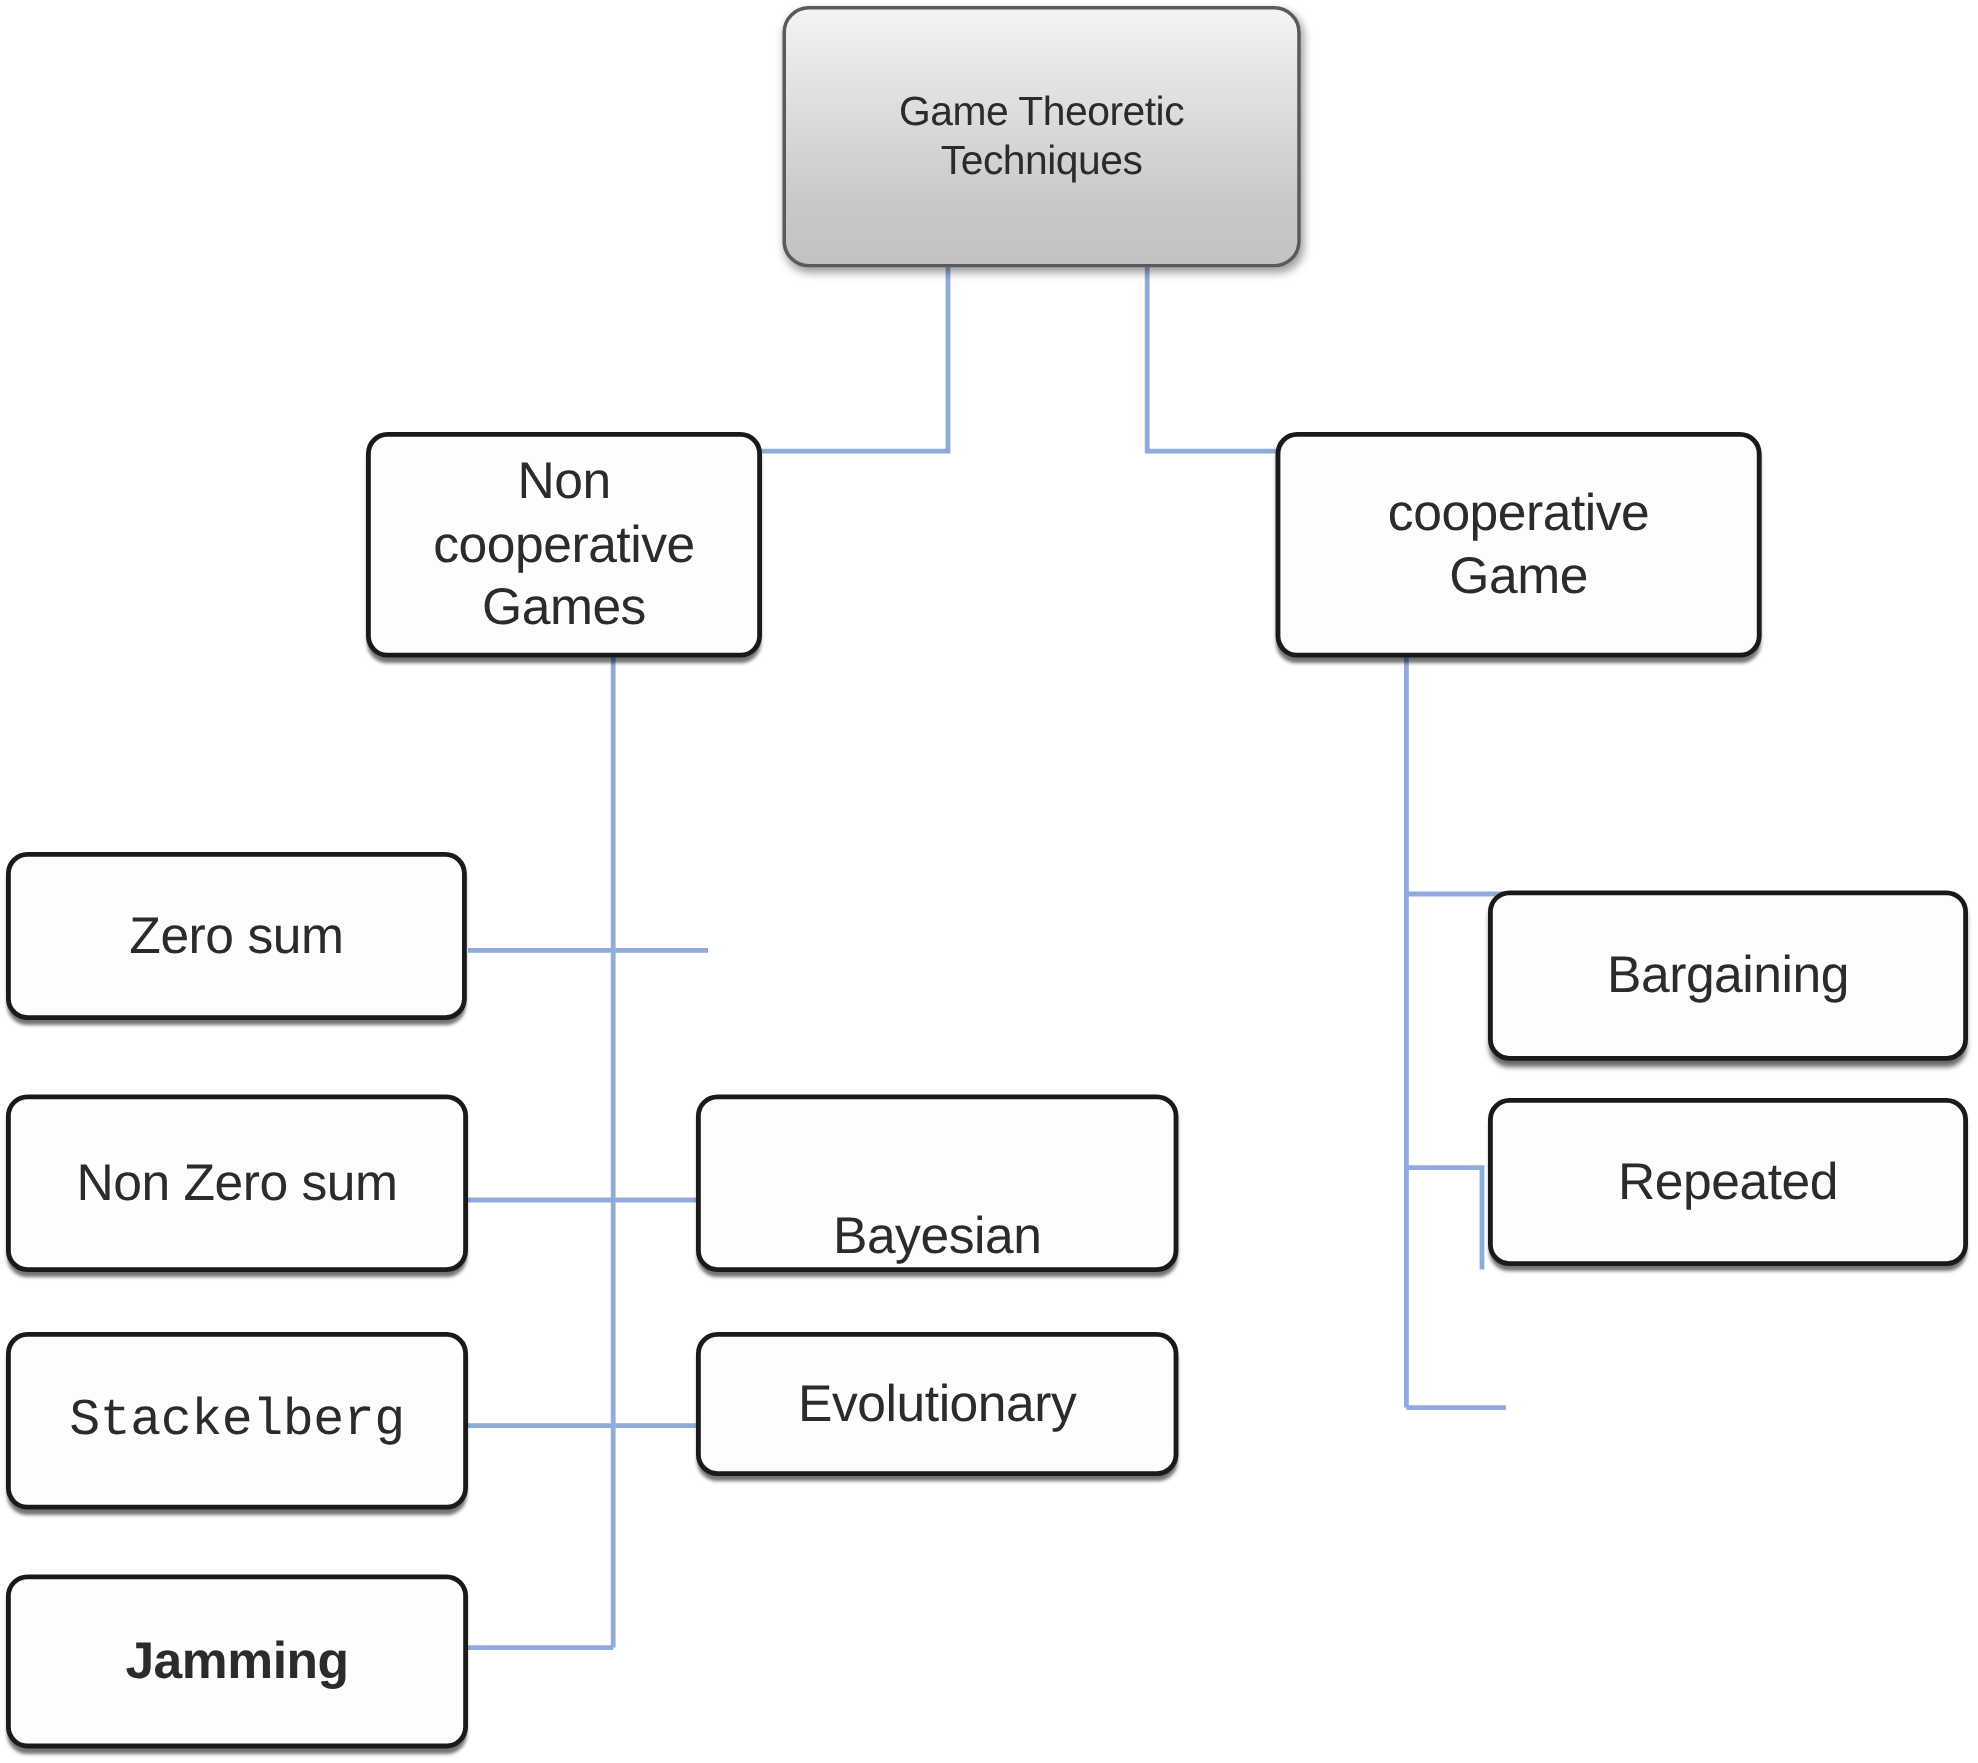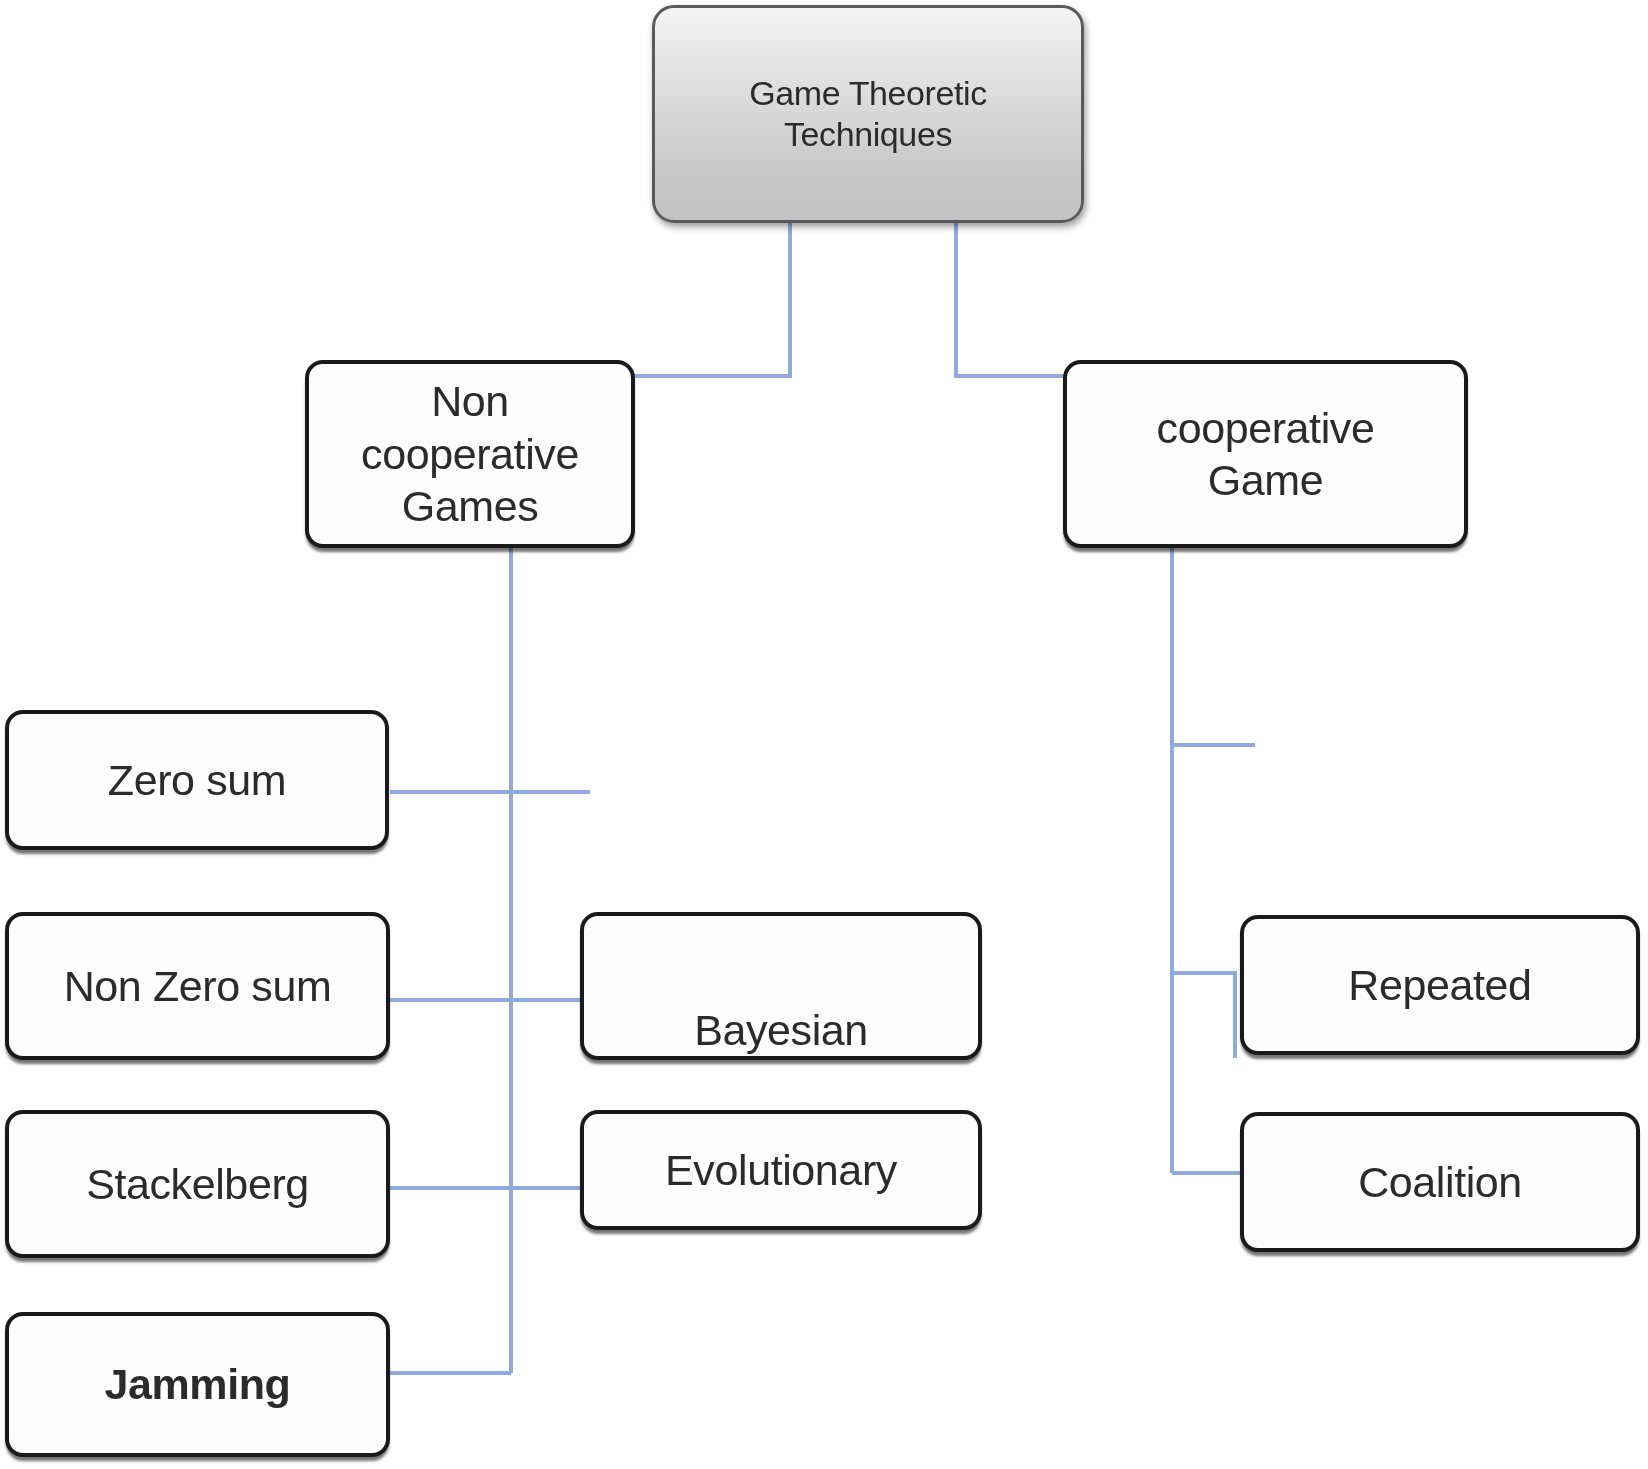--- a/index.html
+++ b/index.html
@@ -120,39 +120,39 @@
   </div>
 
   <div class="node leaf" style="left:5px; top:710px; width:384px; height:140px;">
     <span class="node-label">Zero sum</span>
   </div>
 
   <div class="node leaf" style="left:5px; top:912px; width:385px; height:148px;">
     <span class="node-label">Non  Zero sum</span>
   </div>
 
-  <div class="node leaf" style="left:5px; top:1110px; width:385px; height:148px;">
+  <div class="node leaf" style="left:5px; top:1110px; width:385px; height:148px;font-family:Liberation Mono, monospace;">
     <span class="node-label">Stackelberg</span>
   </div>
 
   <div class="node leaf" style="left:5px; top:1312px; width:385px; height:145px;font-weight:bold;">
     <span class="node-label">Jamming</span>
   </div>
 
 
   <div class="node leaf" style="left:580px; top:912px; width:402px; height:148px;align-items:flex-end;">
     <span class="node-label">Bayesian</span>
   </div>
 
   <div class="node leaf" style="left:580px; top:1110px; width:402px; height:120px;">
     <span class="node-label">Evolutionary</span>
   </div>
 
+  <div class="node leaf emphasis" style="left:1240px; top:742px; width:400px; height:142px;">
+    <span class="node-label">Bargaining</span>
+  </div>
 
   <div class="node leaf" style="left:1240px; top:915px; width:400px; height:140px;">
     <span class="node-label">Repeated</span>
   </div>
 
-  <div class="node leaf" style="left:1240px; top:1112px; width:400px; height:140px;">
-    <span class="node-label">Coalition</span>
-  </div>
 
 </div>
 
 </body></html>

